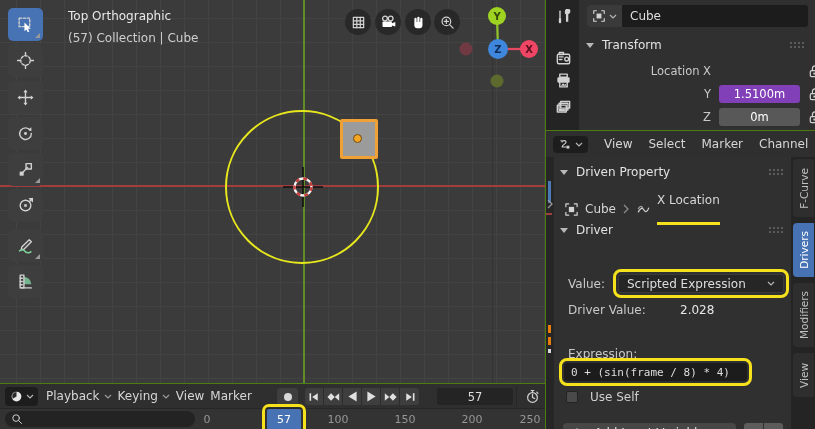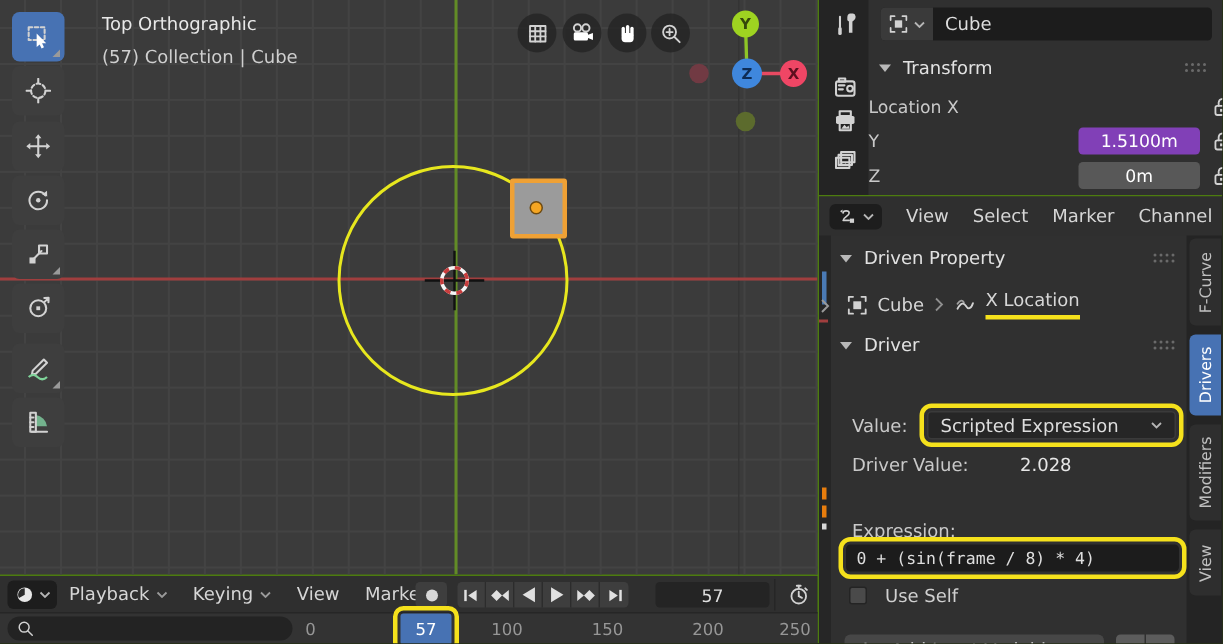--- a/index.html
+++ b/index.html
@@ -36,42 +36,42 @@
   .grip{opacity:.55;}
   .panelhead{color:#e2e2e2;}
   .field{background:#1c1c1c;border-radius:3px;color:#dedede;display:flex;align-items:center;}
   .annot{outline:3px solid #f5e11c;outline-offset:2px;}
 
   
   #properties{left:546px;top:0;width:269px;height:130px;background:#303030;}
   #ptabs{left:0;top:0;width:33px;height:130px;background:#242424;}
   .ptab{left:6px;width:22px;height:22px;display:flex;align-items:center;justify-content:center;}
   .prow{left:33px;width:236px;height:20px;}
-  .plabel{position:absolute;left:0;top:2px;width:132px;text-align:left;color:#c9c9c9;font-size:11.5px;}
+  .plabel{position:absolute;left:0;top:2px;width:132px;text-align:right;color:#c9c9c9;font-size:11.5px;}
   .pfield{position:absolute;left:140px;top:0;width:81px;height:18px;border-radius:3px;
     font-size:11.5px;justify-content:center;color:#fff;}
   .purple{background:#8140b7;}
   .grayf{background:#585858;}
 
   
   #drivers{left:546px;top:131px;width:269px;height:298px;background:#303030;}
   #dheader{left:0;top:0;width:269px;height:26px;background:#2f2f2f;display:flex;align-items:center;gap:16px;padding-left:7px;}
   #dsliver{left:0;top:26px;width:8px;height:272px;background:#262626;}
   #dtabs{left:245px;top:26px;width:24px;height:272px;background:#242424;}
   .vtab{position:absolute;left:2px;width:21px;background:#2e2e2e;border-radius:4px 0 0 4px;
     color:#c0c0c0;font-size:10.5px;display:flex;align-items:center;justify-content:center;}
   .vtab span{writing-mode:vertical-rl;transform:rotate(180deg);}
   .vtab.active{background:#4772b3;color:#fff;}
   #dpanels{left:8px;top:26px;width:237px;height:272px;}
   .dropfield{background:#262626;border:1px solid #3a3a3a;}
   #expr{font-family:"DejaVu Sans Mono","Liberation Mono",monospace;font-size:11px;}
 
   
   #timeline{left:0;top:384px;width:545px;height:45px;background:#2f2f2f;}
-  #tl-menus{position:absolute;left:46px;top:5px;display:flex;gap:17px;}
+  #tl-menus{position:absolute;left:46px;top:5px;display:flex;gap:6px;}
   #ruler{position:absolute;left:0;top:24px;width:545px;height:21px;background:#333333;border-top:1px solid #262626;}
   .tick{position:absolute;top:4px;color:#969696;font-size:11px;transform:translateX(-50%);}
   .tbtn{background:#3e3e3e;display:flex;align-items:center;justify-content:center;}
   #curframe{position:absolute;left:267px;top:0;width:34px;height:21px;background:#4772b3;color:#fff;
     font-size:11px;display:flex;align-items:center;justify-content:center;border-radius:2px;}
 </style>
 </head>
 <body>
 
 <div id="app">
@@ -373,21 +373,21 @@
             <rect x="5.2" y="5.2" width="5.6" height="5.6" fill="#d2d2d2"></rect>
           </svg>
         <span>Cube</span>
         <svg width="8" height="10">
             <path d="M2,1 L6,5 L2,9" stroke="#8f8f8f" fill="none" stroke-width="1.2"></path>
           </svg>
         <svg width="15" height="15" viewBox="0 0 16 16">
             <path d="M2.5,10.5 C5,6 7,6 8.5,8.5 C10,11 12,11 13.5,6.5" class="ic"></path>
             <path d="M2.5,7 C4.5,4 6,4.2 7,6" class="ic" opacity=".7"></path>
           </svg>
-        <span style="border-bottom:3px solid #f5e11c;padding-bottom:3px">X Location</span>
+        <span style="border-bottom:3px solid #f5e11c;padding-bottom:15px">X Location</span>
       </div>
 
       <div class="abs" style="left:6px;top:66px;display:flex;align-items:center;gap:8px">
         <span class="tri"></span>
         <span class="panelhead">Driver</span>
       </div>
       <svg class="abs grip" style="left:214px;top:69px" width="16" height="8">
           <g fill="#9a9a9a">
             <circle cx="2" cy="2" r="1"></circle>
             <circle cx="6" cy="2" r="1"></circle>
@@ -405,21 +405,21 @@
         <span>Scripted Expression</span>
         <svg class="chev" viewBox="0 0 8 5">
             <path d="M1,1 L4,4 L7,1" stroke="#b5b5b5" fill="none" stroke-width="1.2"></path>
           </svg>
       </div>
 
       <div class="abs" style="left:14px;top:146px;color:#c9c9c9">Driver Value:</div>
       <div class="abs" style="left:126px;top:146px;color:#e6e6e6">2.028</div>
 
       <div class="abs" style="left:14px;top:190px;color:#c9c9c9">Expression:</div>
-      <div id="expr" class="abs field annot" style="left:10px;top:206px;width:222px;height:18px;padding-left:7px">0 + (sin(frame / 8) * 4)</div>
+      <div id="expr" class="abs field annot" style="left:10px;top:206px;width:183px;height:18px;padding-left:7px">0 + (sin(frame / 8) * 4)</div>
 
       <div class="abs" style="left:12px;top:234px;width:12px;height:12px;background:#4a4a4a;border:1px solid #242424;border-radius:2px"></div>
       <div class="abs" style="left:36px;top:233px;color:#cfcfcf">Use Self</div>
 
       <div class="abs tbtn" style="left:9px;top:266px;width:173px;height:20px;background:#474747;border-radius:4px">
         <svg class="abs" style="left:9px;top:5px" width="10" height="10">
             <line x1="5" y1="0.5" x2="5" y2="9.5" stroke="#e2e2e2" stroke-width="1.4"></line>
             <line x1="0.5" y1="5" x2="9.5" y2="5" stroke="#e2e2e2" stroke-width="1.4"></line>
           </svg>
         <span style="color:#e2e2e2">Add Input Variable</span>

